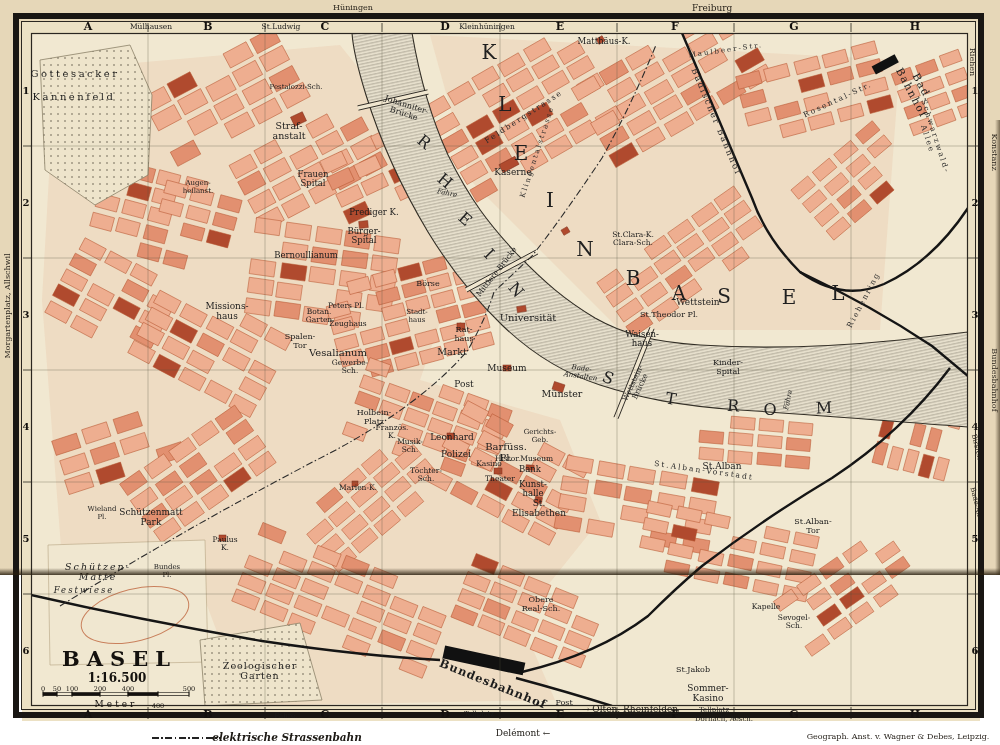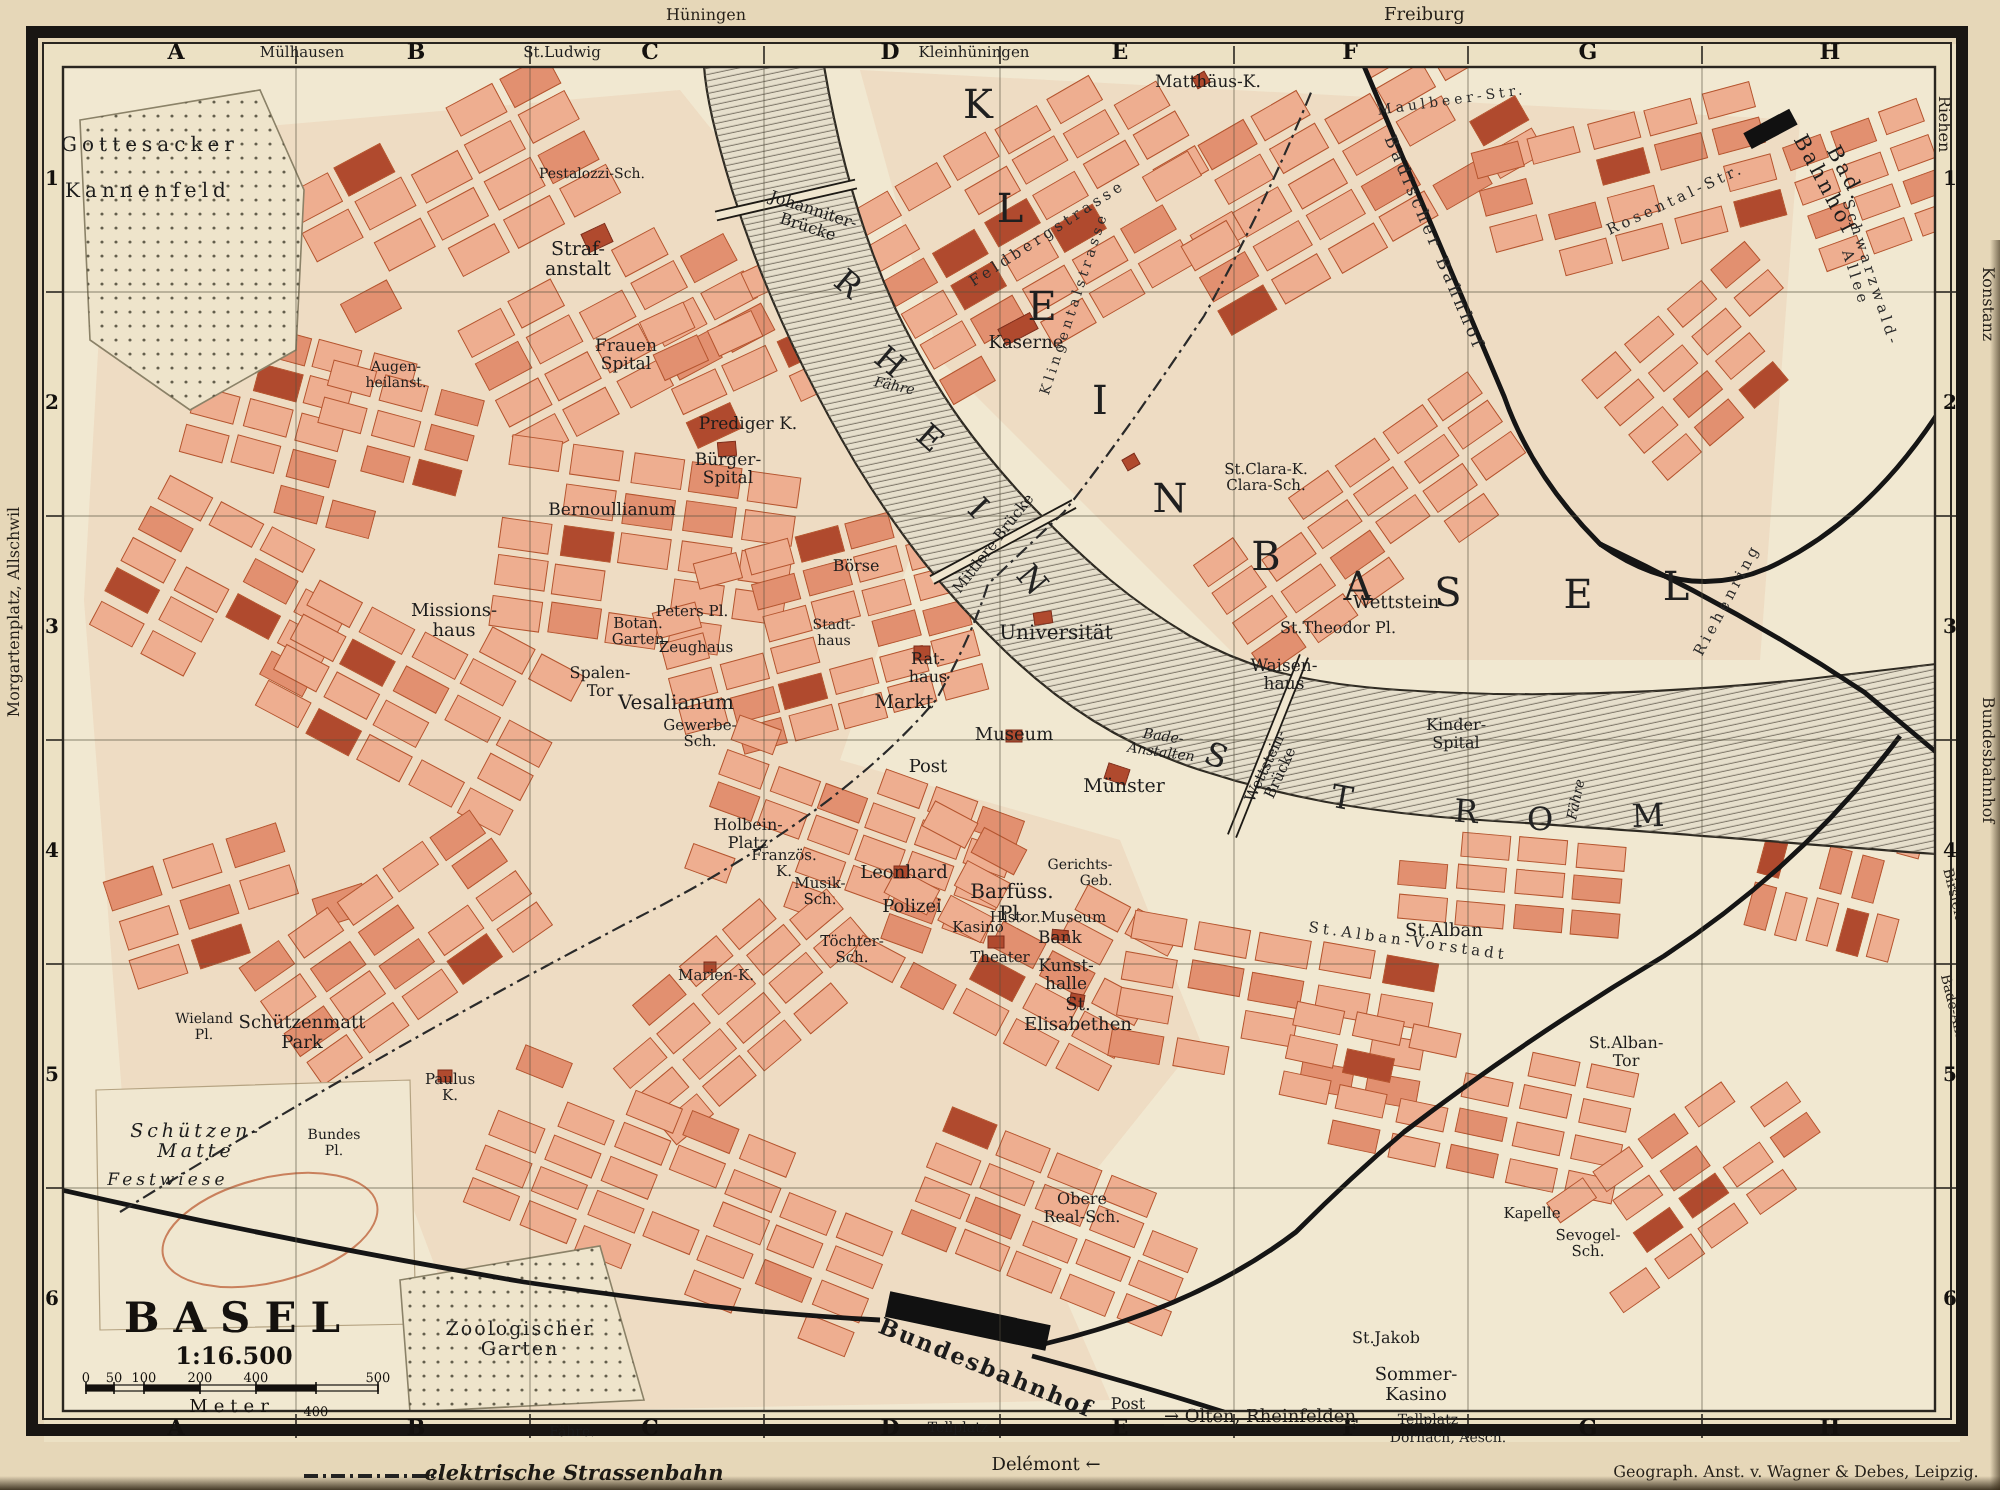--- a/index.html
+++ b/index.html
@@ -1,17 +1,17 @@
 <!DOCTYPE html>
 <html><head>
 <meta charset="utf-8">
 <style>
   html,body{margin:0;padding:0;}
   body{width:1000px;height:745px;overflow:hidden;font-family:"DejaVu Serif",serif;}
-  .paper{position:absolute;inset:0;width:1000px;height:745px;background:#e6d7b8;}
+  .paper{position:absolute;inset:0;width:1000px;height:575px;background:#e6d7b8;}
   .frame{position:absolute;left:13px;top:13px;width:971px;height:705px;border:6px solid #191613;box-sizing:border-box;}
   .frame::after{content:"";position:absolute;inset:2px;border:1px solid #2a2620;}
   #svgwrap,#labels{position:absolute;inset:0;}
   #labels{pointer-events:none;}
   .lbl{position:absolute;color:#1c1c1c;white-space:pre-line;text-align:center;line-height:1.1;transform:translate(-50%,-50%);}
   .it{font-style:italic;}
   .sp{letter-spacing:2px;color:#2a2a2a;}
   .bd{font-weight:bold;}
   .huge{font-size:20px;color:#1f1f1f;font-weight:500;}
   .riv{font-size:16px;color:#222;font-weight:500;}
@@ -751,21 +751,21 @@
       <div class="lbl" style="left: 452px; top: 438px; font-size: 9px; transform: translate(-50%, -50%) rotate(0deg);">Leonhard</div>
       <div class="lbl" style="left: 410px; top: 446px; font-size: 7.5px; transform: translate(-50%, -50%) rotate(0deg);">Musik-
 Sch.</div>
       <div class="lbl" style="left: 392px; top: 432px; font-size: 7.5px; transform: translate(-50%, -50%) rotate(0deg);">Französ.
 K.</div>
       <div class="lbl" style="left: 374px; top: 418px; font-size: 8px; transform: translate(-50%, -50%) rotate(0deg);">Holbein-
 Platz</div>
       <div class="lbl" style="left: 426px; top: 475px; font-size: 7.5px; transform: translate(-50%, -50%) rotate(0deg);">Töchter-
 Sch.</div>
       <div class="lbl" style="left: 358px; top: 488px; font-size: 7.5px; transform: translate(-50%, -50%) rotate(0deg);">Marien-K.</div>
-      <div class="lbl" style="left: 540px; top: 437px; font-size: 7px; transform: translate(-50%, -50%) rotate(0deg); text-align: right;">Gerichts-
+      <div class="lbl" style="left: 540px; top: 437px; font-size: 7px; transform: translate(-50%, -50%) rotate(0deg);">Gerichts-
 Geb.</div>
       <div class="lbl" style="left: 539px; top: 509px; font-size: 9px; transform: translate(-50%, -50%) rotate(0deg);">St.
 Elisabethen</div>
       <div class="lbl" style="left: 151px; top: 518px; font-size: 9px; transform: translate(-50%, -50%) rotate(0deg);">Schützenmatt
 Park</div>
       <div class="lbl" style="left: 102px; top: 514px; font-size: 7px; transform: translate(-50%, -50%) rotate(0deg);">Wieland
 Pl.</div>
       <div class="lbl" style="left: 225px; top: 544px; font-size: 7.5px; transform: translate(-50%, -50%) rotate(0deg);">Paulus
 K.</div>
       <div class="lbl it" style="left: 98px; top: 572px; font-size: 9.5px; letter-spacing: 2px; transform: translate(-50%, -50%) rotate(0deg);">Schützen-

